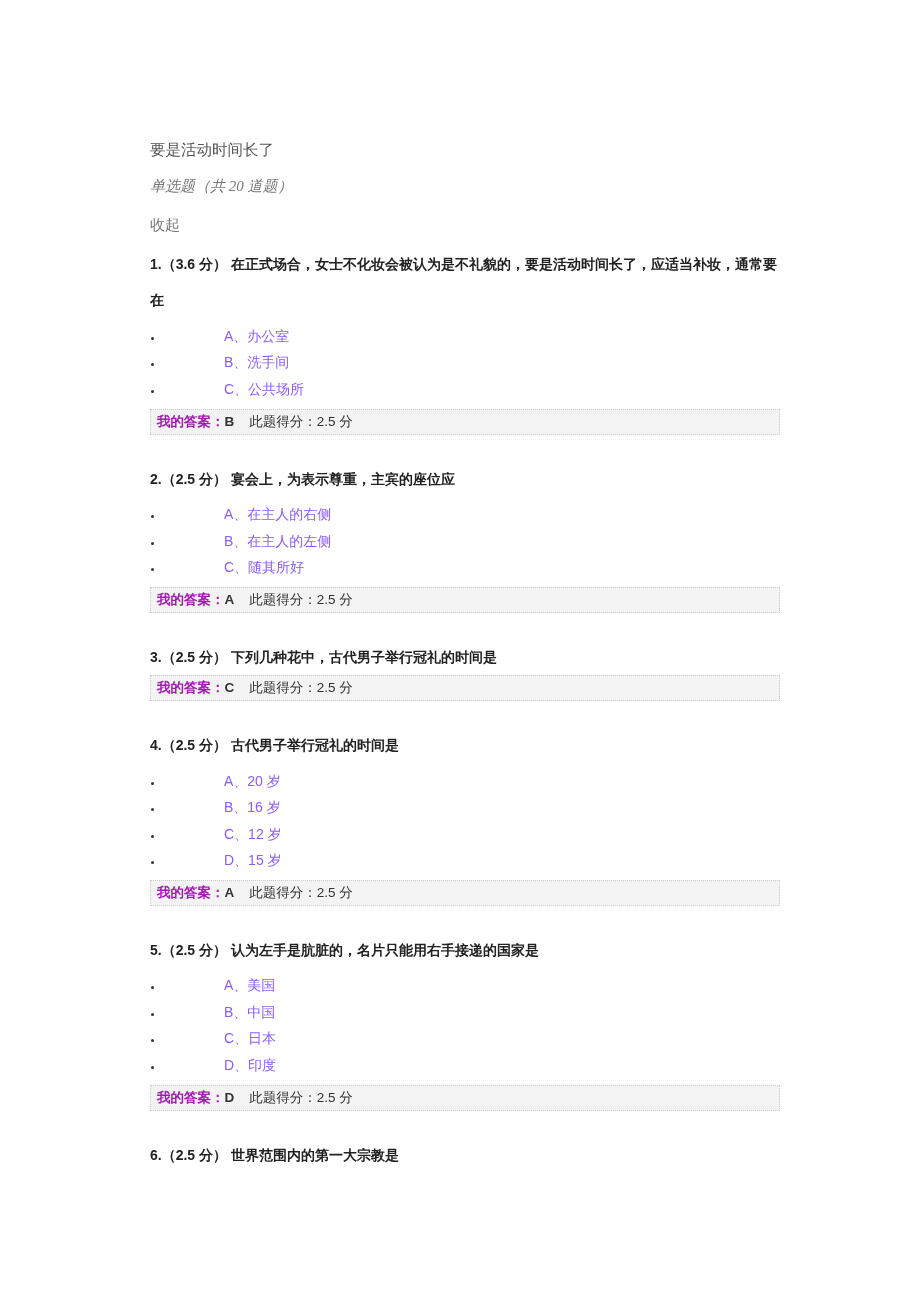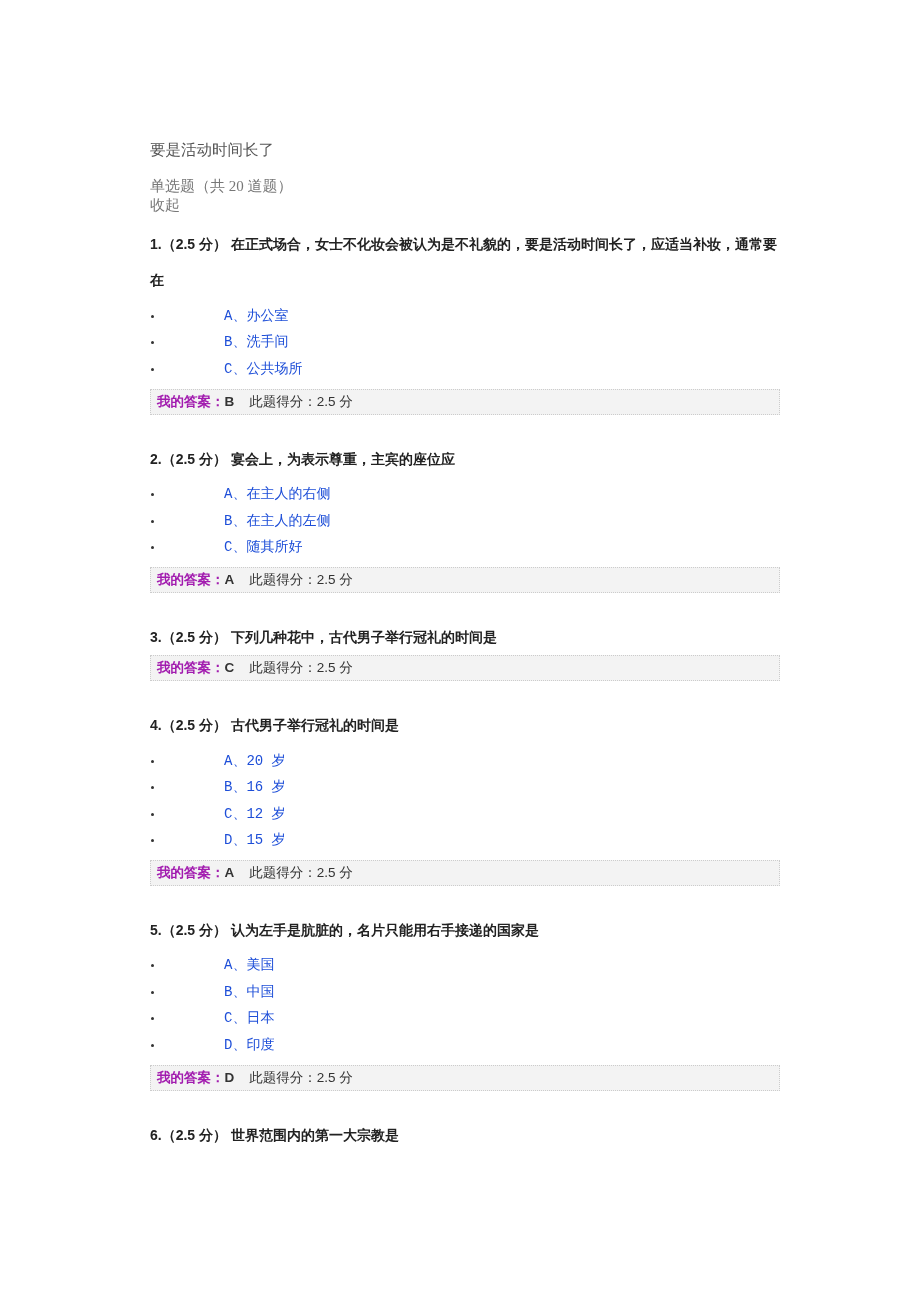--- a/index.html
+++ b/index.html
@@ -18,21 +18,22 @@
     .title {
       font-size: 15.5px;
       color: #555;
       margin-bottom: 16px;
       font-family: SimSun, serif;
     }
     .subtitle {
       font-size: 15px;
       color: #777;
       font-family: SimSun, serif;
-      margin-bottom: 0;
+      margin-bottom: 20px;
+      font-style: italic;
     }
     .collapse {
       font-size: 15px;
       color: #777;
       font-family: SimSun, serif;
       margin-bottom: 11px;
     }
     .question-block {
       margin-bottom: 26px;
     }
@@ -42,23 +43,23 @@
       color: #222;
       line-height: 2.6;
     }
     .options {
       list-style: disc;
       padding-left: 14px;
       margin: 4px 0 6px 0;
     }
     .options li {
       font-size: 14px;
-      color: #1d4ed8;
+      color: #8b5cf6;
       line-height: 1.9;
-      font-family: Liberation Mono, monospace;
+      font-family: Liberation Sans, sans-serif;
     }
     .options li::marker {
       color: #333;
       font-size: 11px;
     }
     .opt-text {
       margin-left: 60px;
     }
     .answer-row {
       background: #f3f3f3;
@@ -82,21 +83,21 @@
 </head>
 <body>
 
 <div class="page">
   <div class="title">要是活动时间长了</div>
   <div class="subtitle">单选题（共 20 道题）</div>
   <div class="collapse">收起</div>
 
   <div class="question-block">
     <div class="q-text">
-      <span>1.（2.5 分）</span><span> 在正式场合，女士不化妆会被认为是不礼貌的，要是活动时间长了，应适当补妆，通常要在</span>
+      <span>1.（3.6 分）</span><span> 在正式场合，女士不化妆会被认为是不礼貌的，要是活动时间长了，应适当补妆，通常要在</span>
     </div>
     <ul class="options">
       <li><span class="opt-text">A、办公室</span></li>
       <li><span class="opt-text">B、洗手间</span></li>
       <li><span class="opt-text">C、公共场所</span></li>
     </ul>
     <div class="answer-row">
       <span class="answer-label">我的答案：</span><span class="answer-val">B</span>
       <span>&nbsp;&nbsp;</span>
       <span class="score-text">此题得分：</span><span class="score-text">2.5</span><span class="score-text"> 分</span>

